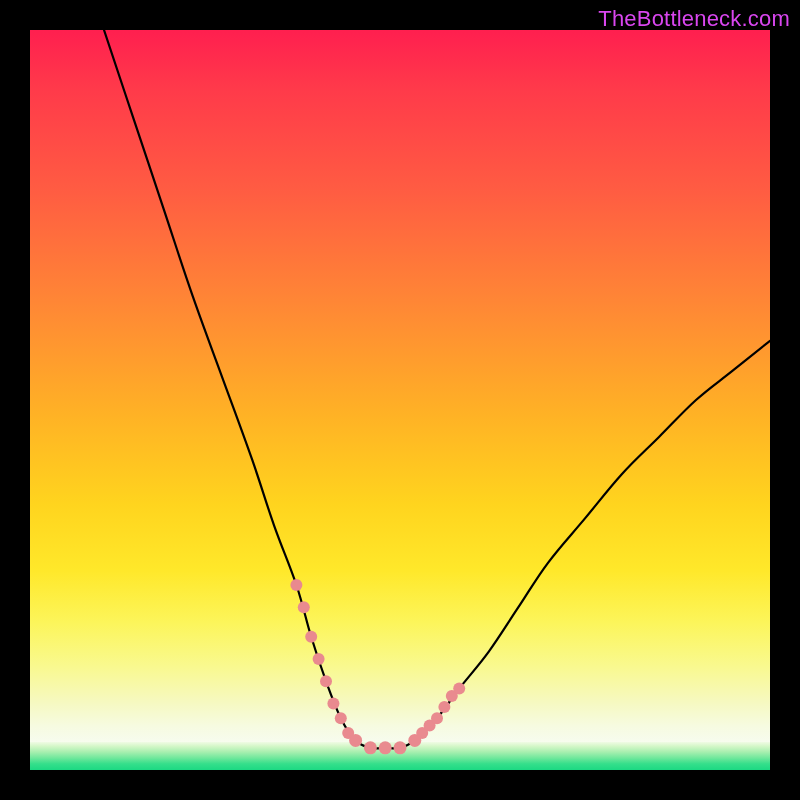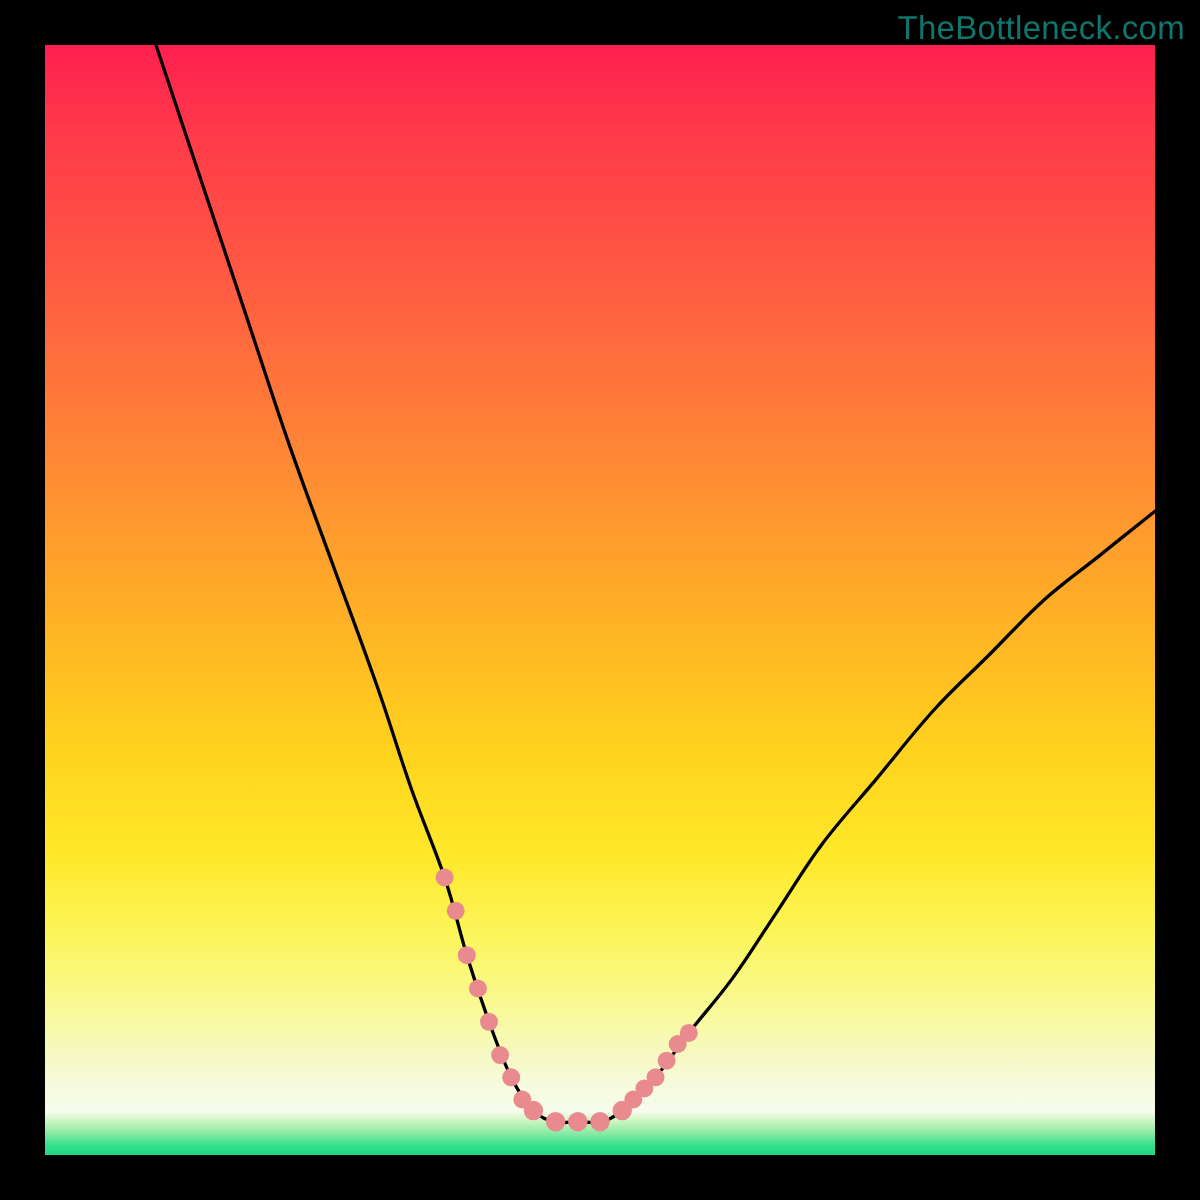--- a/index.html
+++ b/index.html
@@ -9,21 +9,21 @@
     height: 800px;
     background: #000;
     position: relative;
     font-family: Arial, Helvetica, sans-serif;
     overflow: hidden;
   }
   .watermark {
     position: absolute;
     top: 6px;
     right: 10px;
-    color: #0f766e;
+    color: #d946ef;
     font-size: 22px;
     z-index: 5;
     letter-spacing: 0.2px;
   }
   .plot-area {
     position: absolute;
     left: 30px;
     top: 30px;
     width: 740px;
     height: 740px;

